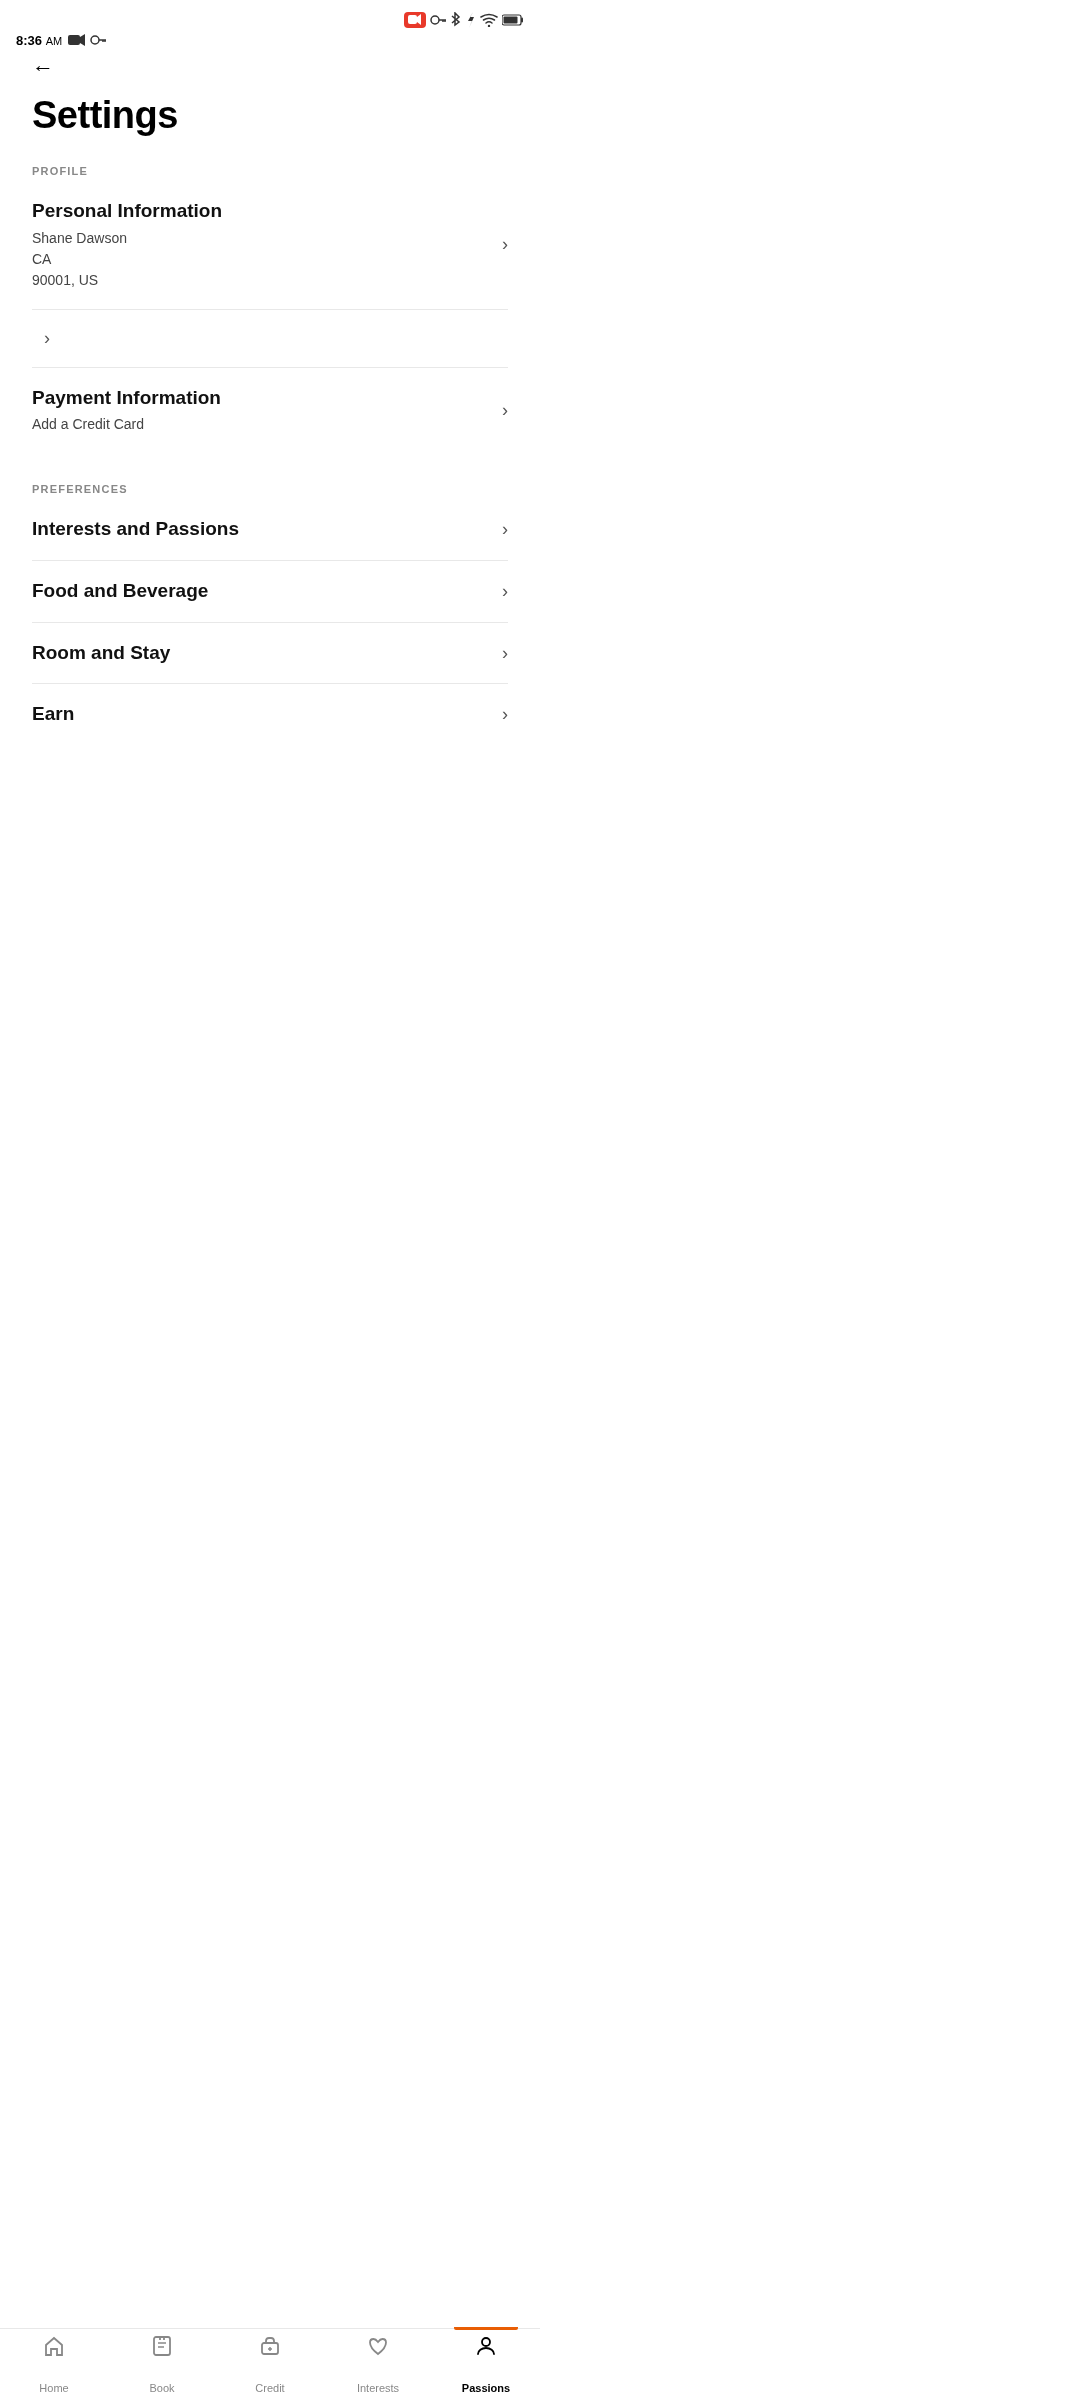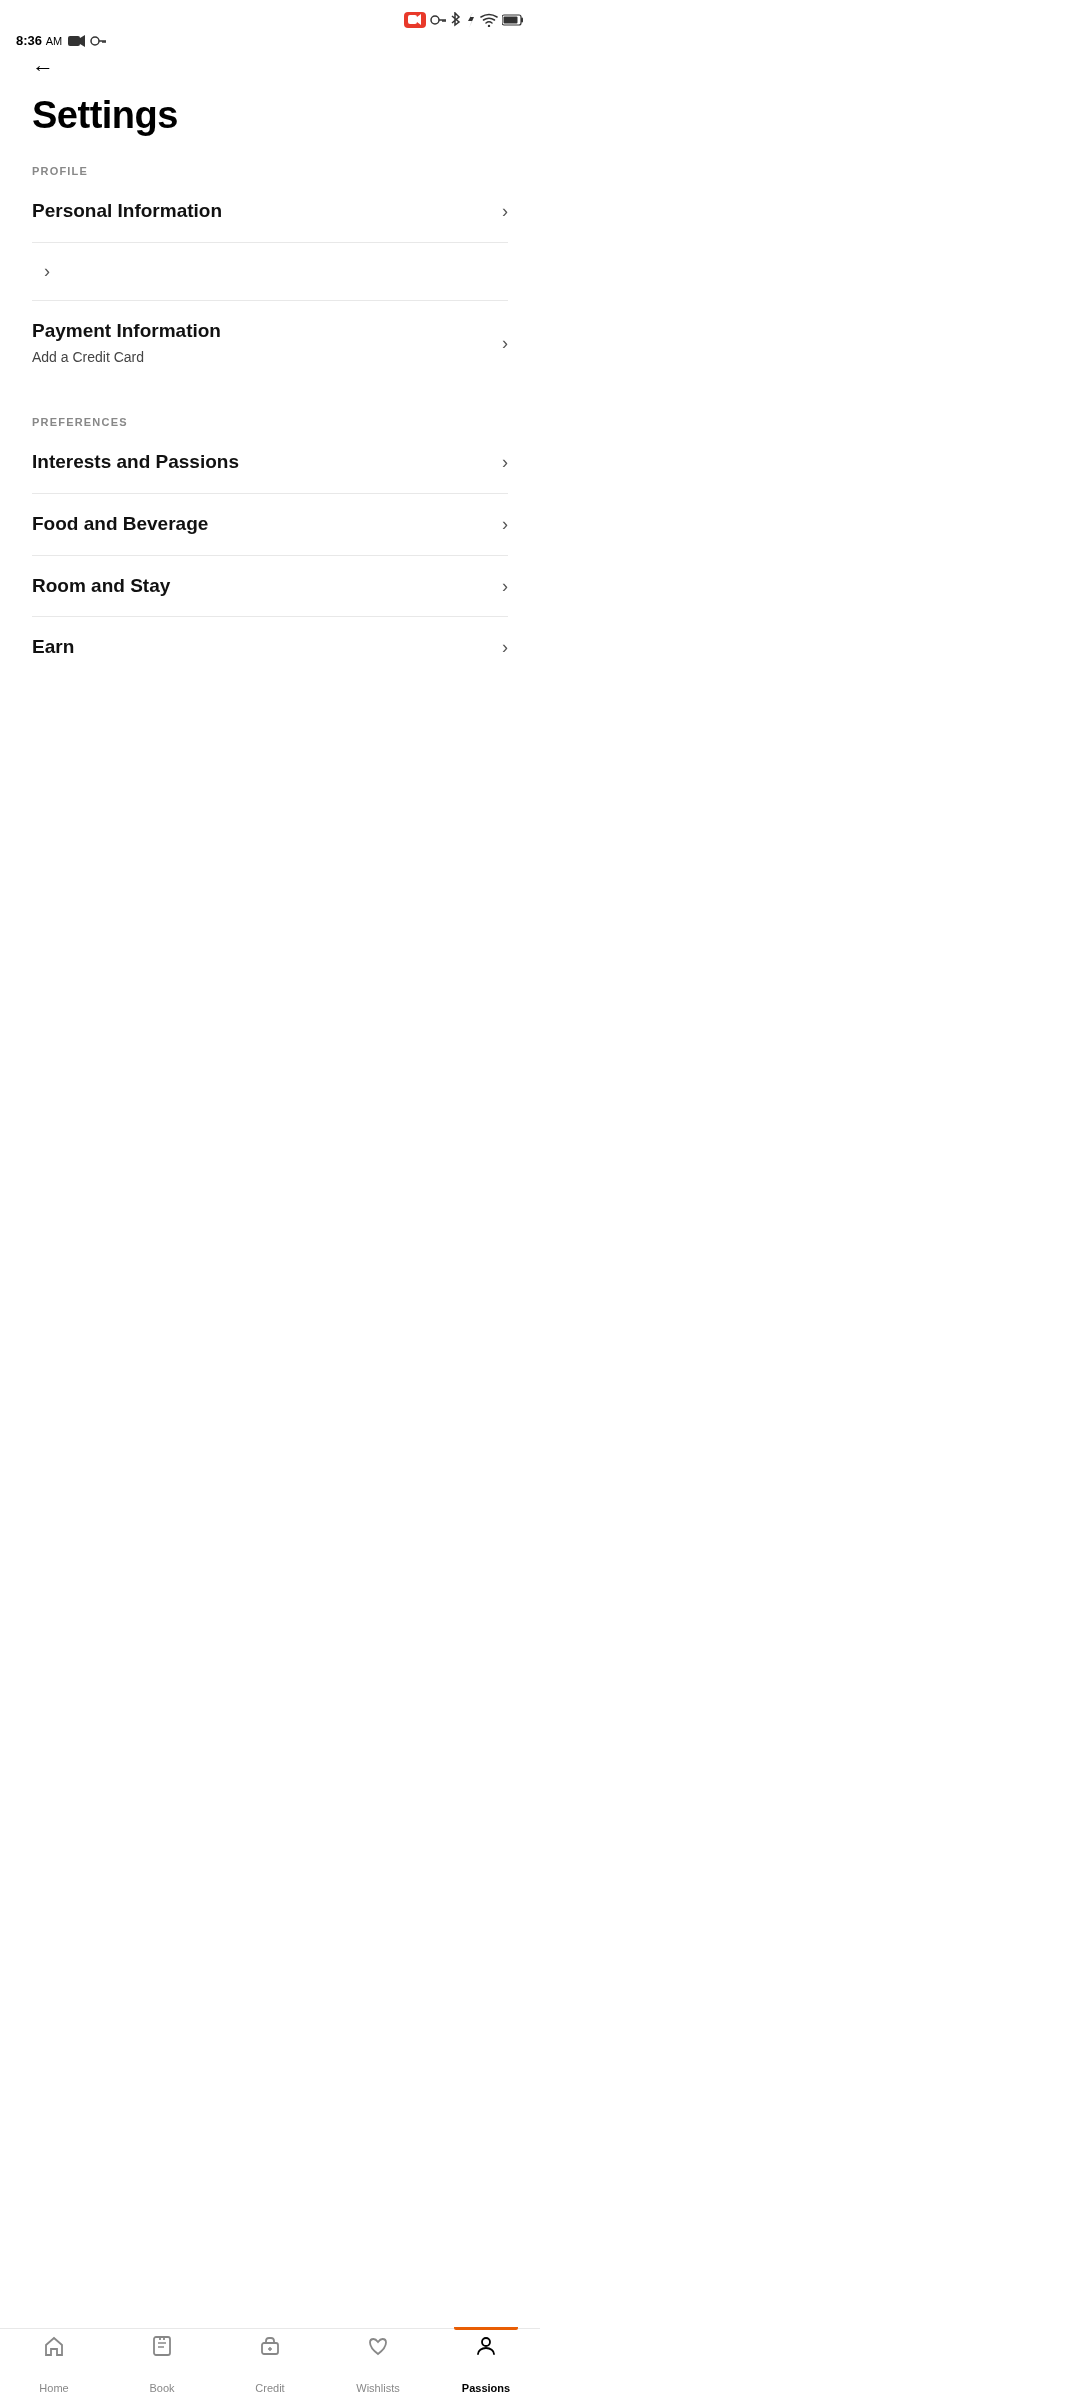--- a/index.html
+++ b/index.html
@@ -19,21 +19,21 @@
       display: flex;
       justify-content: space-between;
       align-items: center;
       padding: 8px 16px 4px 16px;
       height: 36px;
       background: #fff;
     }
 
     .status-left {
       display: flex;
-      align-items: flex-end;
+      align-items: flex-start;
       gap: 6px;
       margin-top: 40px;
     }
 
     .status-time {
       font-size: 13px;
       font-weight: 600;
       color: #000;
     }
 
@@ -281,20 +281,21 @@
   
   <h1 class="page-title">Settings</h1>
 
   
   <div class="section-group">
     <div class="section-header">PROFILE</div>
 
     <div class="settings-item">
       <div class="settings-item-content">
         <div class="settings-item-title">Personal Information</div>
+        <div class="settings-item-subtitle">Shane Dawson<br>CA<br>90001, US</div>
       </div>
       <span class="chevron">›</span>
     </div>
 
     <div class="settings-item">
       <span class="chevron">›</span>
     </div>
 
     <div class="settings-item">
       <div class="settings-item-content">
@@ -374,21 +375,21 @@
     </span>
     <span class="nav-label">Credit</span>
   </div>
 
   <div class="nav-item">
     <span class="nav-icon">
       <svg width="22" height="22" viewBox="0 0 22 22" fill="none">
         <path d="M11 19C11 19 3 13 3 7.5C3 5.5 4.5 4 6.5 4C8 4 9.5 5 11 7C12.5 5 14 4 15.5 4C17.5 4 19 5.5 19 7.5C19 13 11 19 11 19Z" stroke="#888" stroke-width="1.8" fill="none"></path>
       </svg>
     </span>
-    <span class="nav-label">Wishlists</span>
+    <span class="nav-label">Interests</span>
   </div>
 
   <div class="nav-item active">
     <span class="nav-icon">
       <svg width="22" height="22" viewBox="0 0 22 22" fill="none">
         <circle cx="11" cy="7" r="4" stroke="#000" stroke-width="1.8" fill="none"></circle>
         <path d="M3 19C3 15.7 6.6 13 11 13C15.4 13 19 15.7 19 19" stroke="#000" stroke-width="1.8" fill="none" stroke-linecap="round"></path>
       </svg>
     </span>
     <span class="nav-label">Passions</span>

